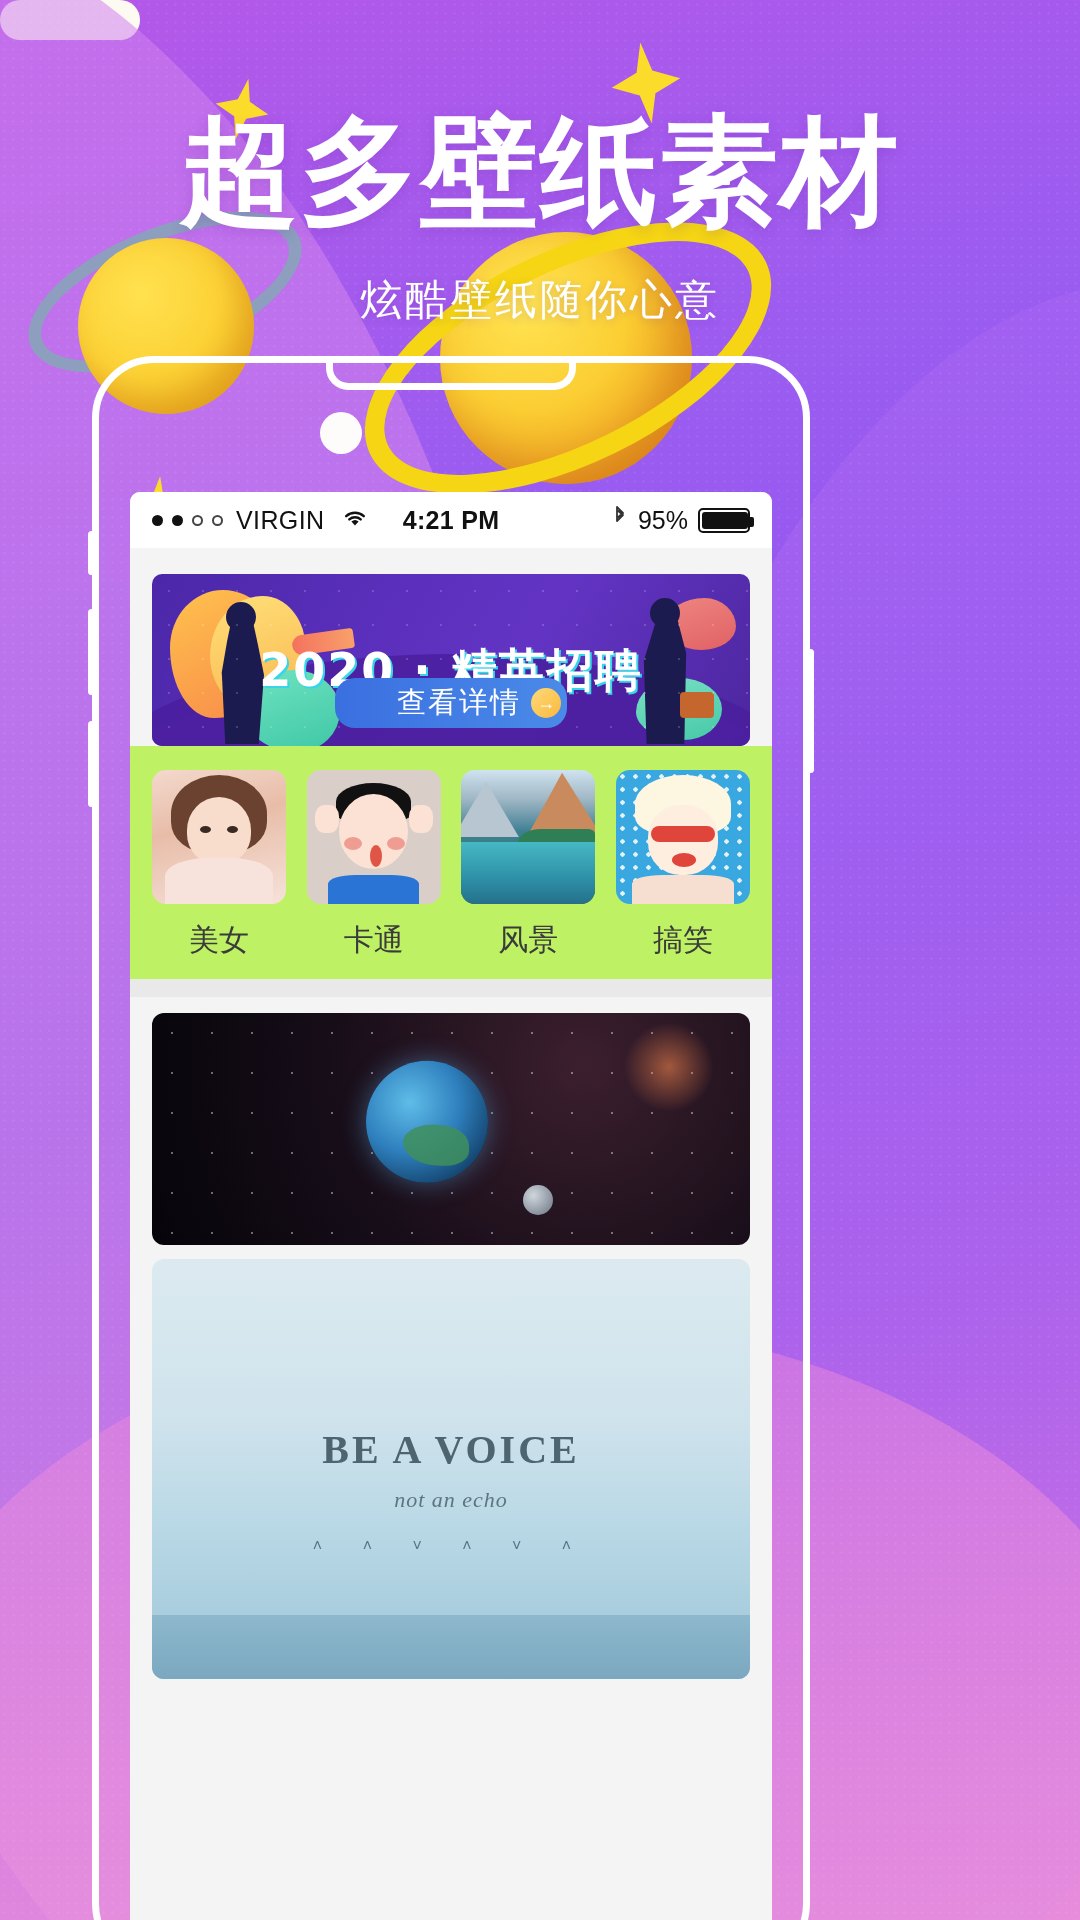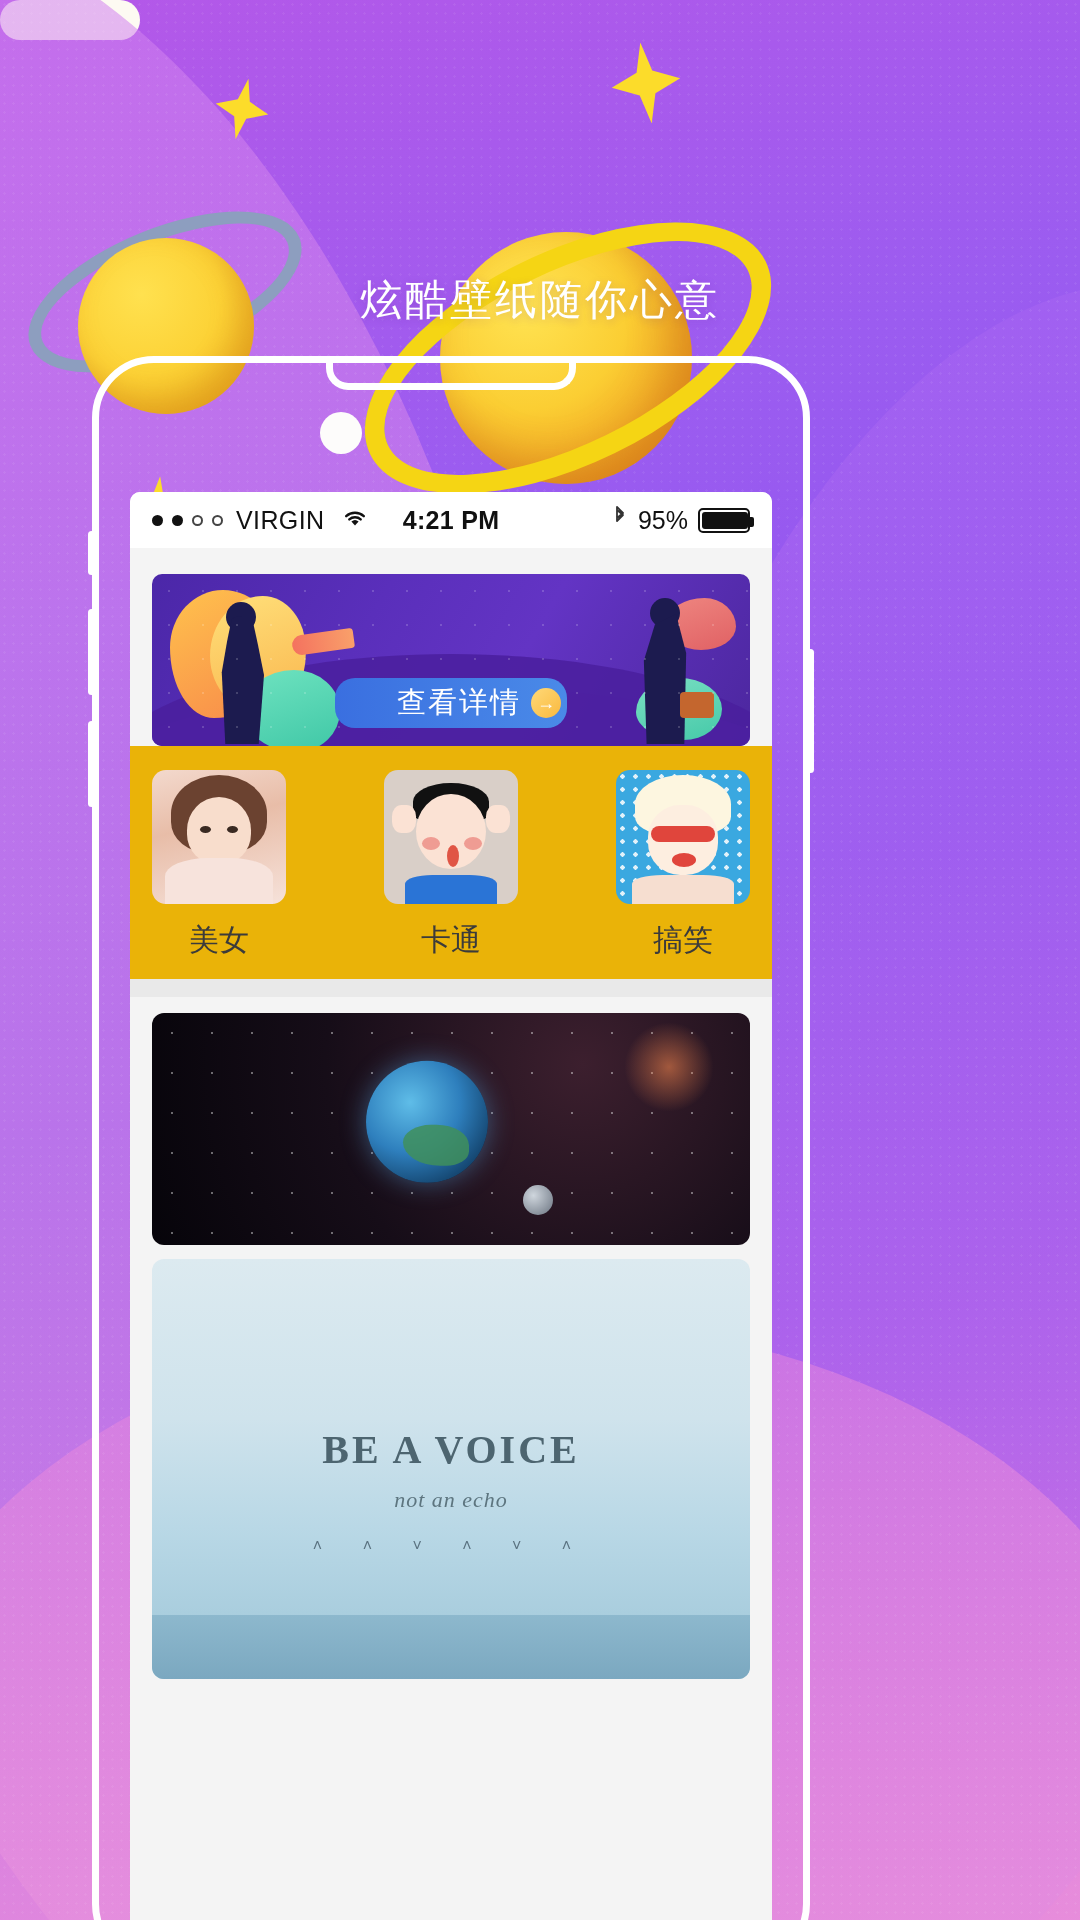--- a/index.html
+++ b/index.html
@@ -323,21 +323,21 @@
     background: linear-gradient(135deg, #ffd978, #f9b93f);
     display: flex; align-items: center; justify-content: center;
     color: #ffffff; font-size: 18px; font-weight: bold;
   }
   .banner-stars { position: absolute; inset: 0; z-index: 1;
     background-image: radial-gradient(rgba(255,255,255,.5) 1px, transparent 1.2px);
     background-size: 34px 34px; opacity: .35; }
 
   
   .cats {
-    background: #eab308;
+    background: #bef264;
     padding: 24px 22px 18px;
     display: flex; justify-content: space-between;
   }
   .cat { width: 134px; text-align: center; }
   .cat-thumb {
     width: 134px; height: 134px; border-radius: 14px;
     overflow: hidden; position: relative;
   }
   .cat-label { margin-top: 16px; font-size: 30px; color: #3b3b3b; }
 
@@ -512,20 +512,21 @@
   <div class="planet planet-big"></div>
   <div class="ring-big"></div>
   <div class="planet moon-1"></div>
   <div class="moon-2"></div>
 
   <div class="star star-a"></div>
   <div class="star star-b"></div>
   <div class="star star-c"></div>
   <div class="star star-d"></div>
 
+  <div class="headline">超多壁纸素材</div>
   <div class="subhead">炫酷壁纸随你心意</div>
 
   <div class="phone">
     <div class="phone-notch"></div>
     <div class="phone-btn pb1"></div>
     <div class="phone-btn pb2"></div>
     <div class="phone-btn pb3"></div>
     <div class="phone-btn-r"></div>
   </div>
 
@@ -571,20 +572,21 @@
         <div class="blob blob-yellow"></div>
         <div class="blob blob-teal"></div>
         <div class="blob blob-green-r"></div>
         <div class="blob blob-pink-r"></div>
         <div class="comet"></div>
         <div class="silhouette sil-left-head"></div>
         <div class="silhouette sil-left"></div>
         <div class="silhouette sil-right-head"></div>
         <div class="silhouette sil-right"></div>
         <div class="briefcase"></div>
+        <div class="banner-line2">2020 · 精英招聘</div>
         <div class="banner-cta">
           <span class="banner-cta-text">查看详情</span>
           <span class="cta-arrow">→</span>
         </div>
       </div>
     </div>
 
     <div class="cats">
       <div class="cat">
         <div class="cat-thumb thumb-girl">
@@ -601,20 +603,29 @@
           <span class="chair"></span>
             <span class="cface"></span>
           <span class="cheek l"></span>
             <span class="cheek r"></span>
           <span class="mouth"></span>
             <span class="shirt"></span>
           <span class="hand l"></span>
             <span class="hand r"></span>
         </div>
         <div class="cat-label">卡通</div>
+      </div>
+      <div class="cat">
+        <div class="cat-thumb thumb-scenery">
+          <span class="peak"></span>
+            <span class="peak2"></span>
+          <span class="forest"></span>
+            <span class="lake"></span>
+        </div>
+        <div class="cat-label">风景</div>
       </div>
       <div class="cat">
         <div class="cat-thumb thumb-funny">
           <span class="dots"></span>
             <span class="fhair"></span>
             <span class="fface"></span>
           <span class="glasses"></span>
             <span class="lips"></span>
             <span class="fbody"></span>
         </div>

